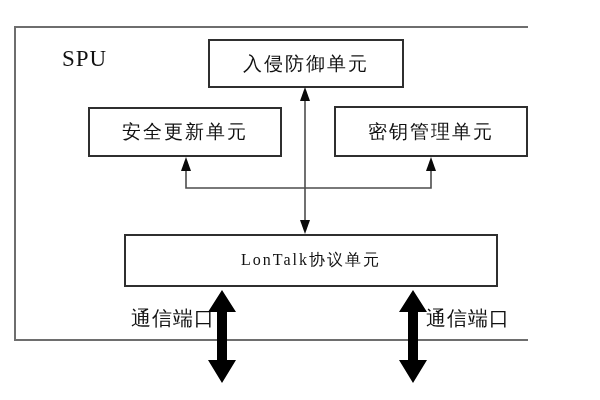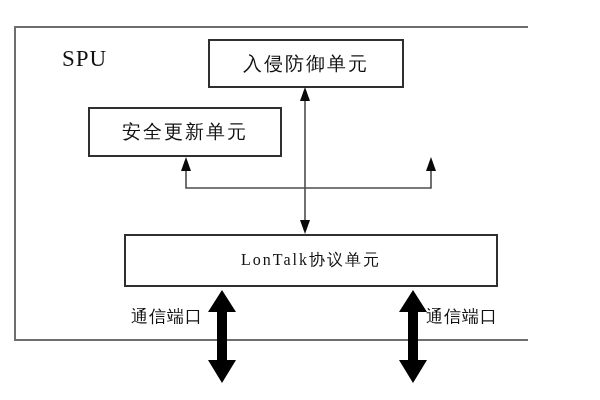--- a/index.html
+++ b/index.html
@@ -45,21 +45,21 @@
     font-size: 19px;
     letter-spacing: 2px;
     white-space: nowrap;
   }
   .node-intrusion { left: 208px; top: 39px;  width: 196px; height: 49px; }
   .node-update    { left: 88px;  top: 107px; width: 194px; height: 50px; }
   .node-key       { left: 334px; top: 106px; width: 194px; height: 51px; }
   .node-lontalk   { left: 124px; top: 234px; width: 374px; height: 53px; font-size: 16px; }
   .port-label {
     position: absolute;
-    font-size: 17px;
+    font-size: 20px;
     letter-spacing: 1px;
     white-space: nowrap;
   }
   .port-label-left  { left: 131px; top: 305px; }
   .port-label-right { left: 426px; top: 305px; }
   .wires {
     position: absolute;
     left: 0;
     top: 0;
     width: 600px;
@@ -76,20 +76,23 @@
   <div class="container-label">SPU</div>
 
   <div class="node node-intrusion">
     <span>入侵防御单元</span>
   </div>
 
   <div class="node node-update">
     <span>安全更新单元</span>
   </div>
 
+  <div class="node node-key">
+    <span>密钥管理单元</span>
+  </div>
 
   <div class="node node-lontalk">
     <span>LonTalk协议单元</span>
   </div>
 
   <div class="port-label port-label-left">通信端口</div>
   <div class="port-label port-label-right">通信端口</div>
 
   <svg class="wires" viewBox="0 0 600 400" xmlns="http://www.w3.org/2000/svg">
 

